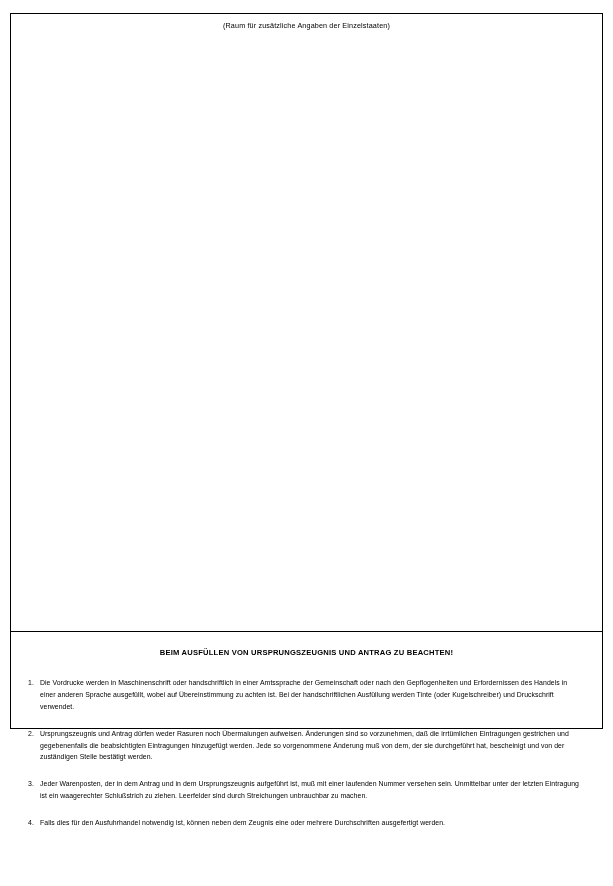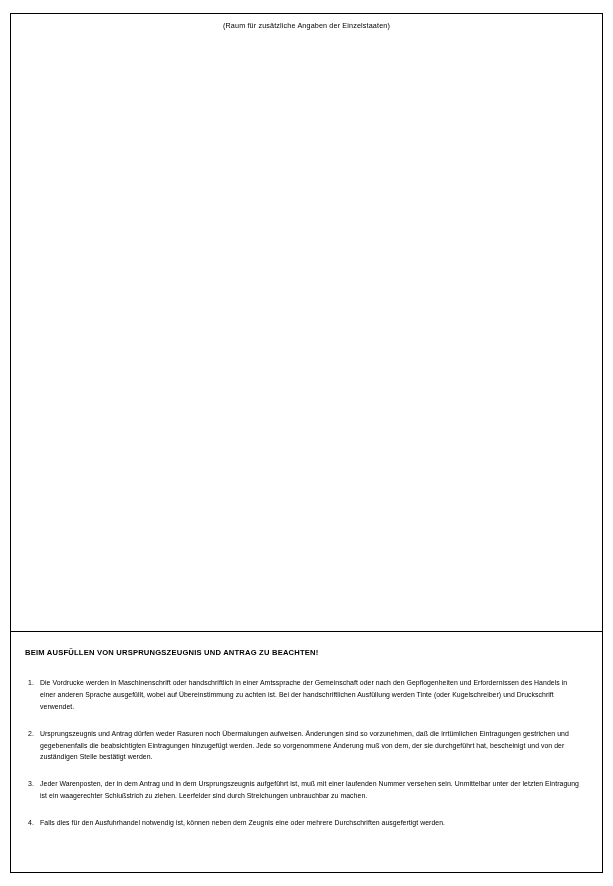--- a/index.html
+++ b/index.html
@@ -22,21 +22,21 @@
     box-sizing: border-box;
     background: #ffffff;
   }
 
   
   .form-frame {
     position: absolute;
     left: 10px;
     top: 13px;
     width: 593px;
-    height: 860px;
+    height: 716px;
     box-sizing: border-box;
     border: 1px solid #000000;
     background: #ffffff;
   }
 
   
   .entry-area {
     position: absolute;
     left: 0;
     top: 0;
@@ -71,20 +71,21 @@
     left: 0;
     right: 0;
     top: 618px;
     bottom: 0;
     padding: 0 14px;
     box-sizing: border-box;
   }
 
   .notes-title {
     margin-top: 16px;
+    text-align: center;
     font-size: 7.6px;
     font-weight: bold;
     letter-spacing: 0.2px;
   }
 
   .notes-list {
     margin: 0;
     padding: 0;
     list-style: none;
   }

